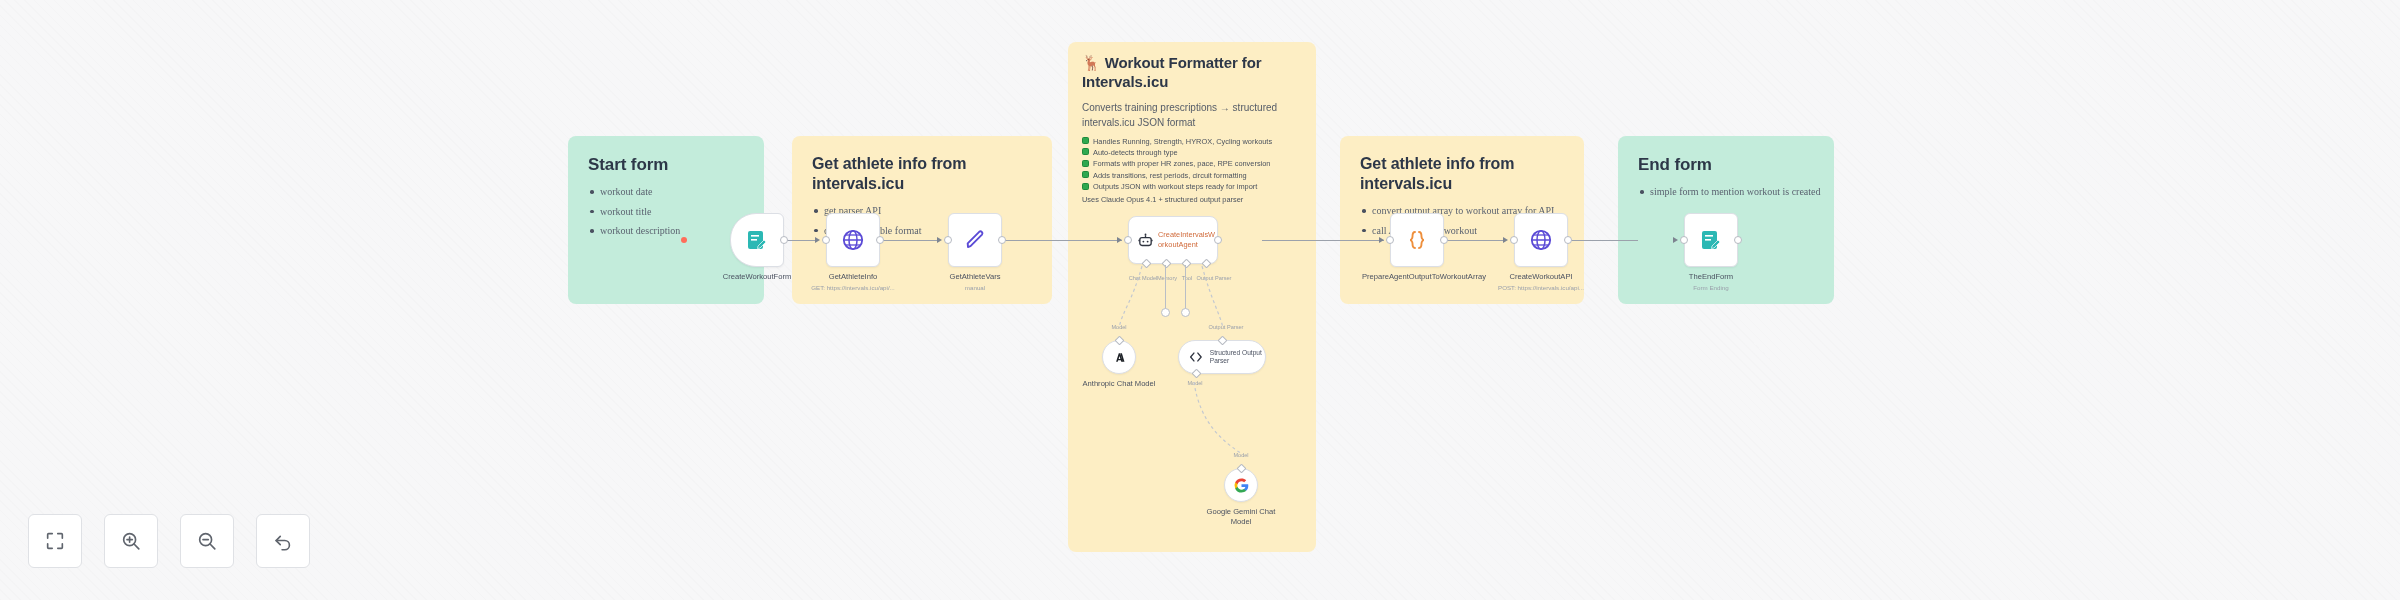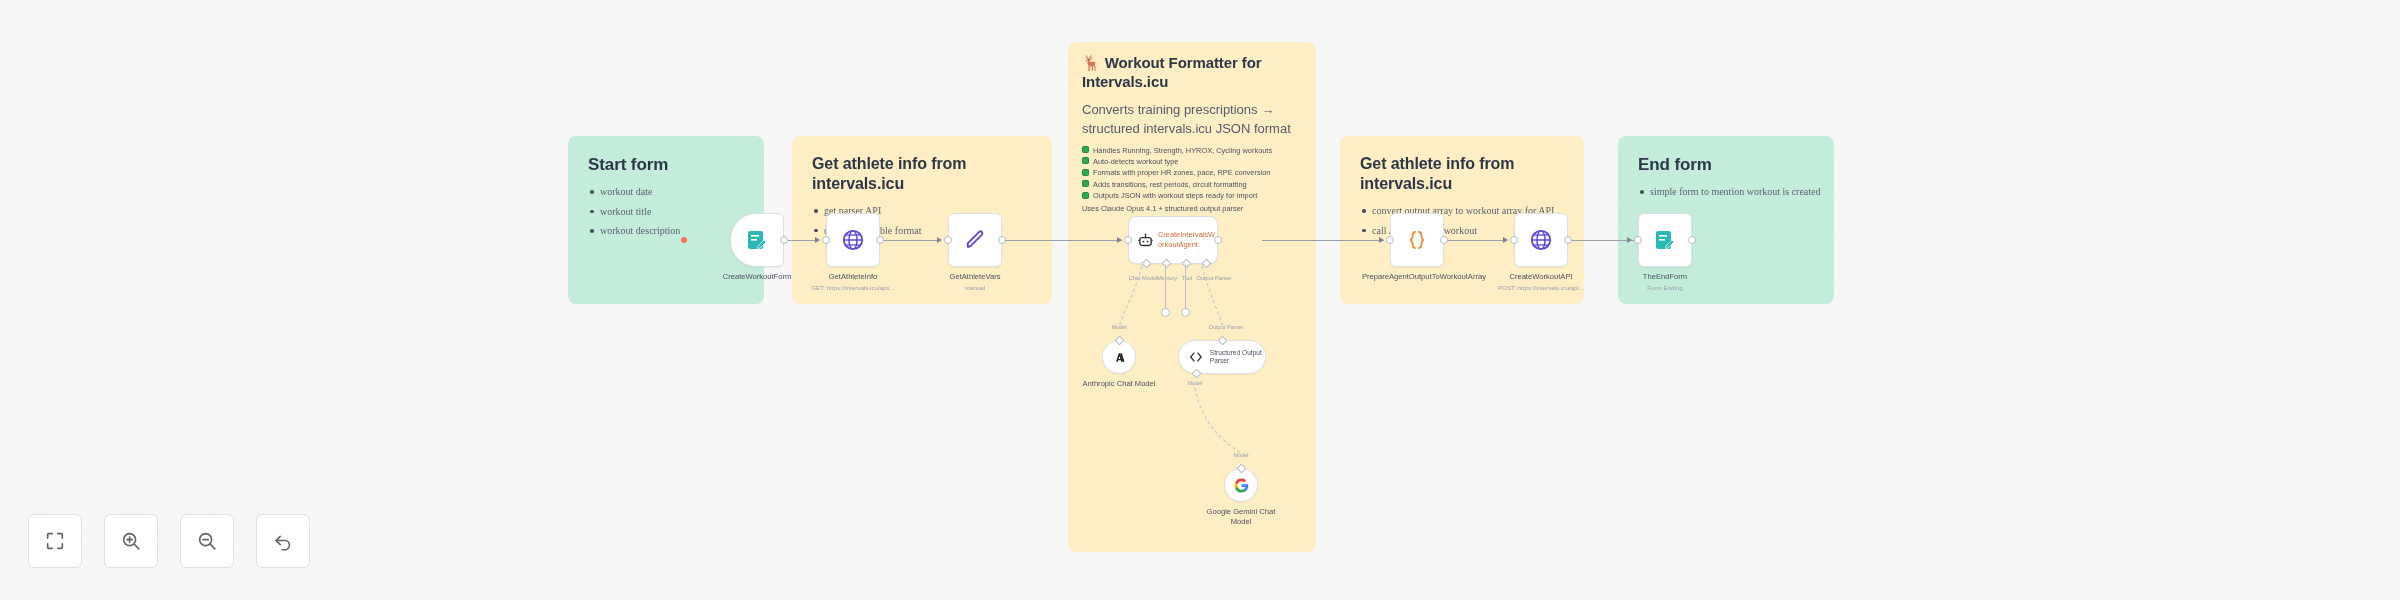--- a/index.html
+++ b/index.html
@@ -54,21 +54,21 @@
   .sticky-list li::before {
     content: "";
     position: absolute;
     left: 2px; top: 5px;
     width: 3.5px; height: 3.5px;
     border-radius: 50%;
     background: #4a5160;
   }
 
   .note-desc {
-    font-size: 13px;
+    font-size: 10px;
     line-height: 1.5;
     color: #555c68;
     margin-bottom: 6px;
     max-width: 210px;
   }
   .check-list { list-style: none; }
   .check-list li {
     position: relative;
     font-size: 7.4px;
     line-height: 1.55;
@@ -275,21 +275,21 @@
   </div>
 
   <div class="sticky orange" style="left:1068px; top:42px; width:248px; height:510px; padding:12px 14px;">
     <div class="sticky-title" style="font-size:15px; margin-bottom:8px;">
       <span>🦌</span>
       <span>Workout Formatter for Intervals.icu</span>
     </div>
     <div class="note-desc">Converts training prescriptions → structured intervals.icu JSON format</div>
     <ul class="check-list">
       <li><span class="cb"></span><span>Handles Running, Strength, HYROX, Cycling workouts</span></li>
-      <li><span class="cb"></span><span>Auto-detects workout type</span></li>
+      <li><span class="cb"></span><span>Auto-detects through type</span></li>
       <li><span class="cb"></span><span>Formats with proper HR zones, pace, RPE conversion</span></li>
       <li><span class="cb"></span><span>Adds transitions, rest periods, circuit formatting</span></li>
       <li><span class="cb"></span><span>Outputs JSON with workout steps ready for import</span></li>
     </ul>
     <div class="note-footer">Uses Claude Opus 4.1 + structured output parser</div>
   </div>
 
   <div class="sticky orange" style="left:1340px; top:136px; width:244px; height:168px;">
     <div class="sticky-title small">Get athlete info from intervals.icu</div>
     <ul class="sticky-list">
@@ -445,21 +445,21 @@
       <line x1="4.2" y1="7" x2="19.8" y2="7" stroke="#5b4bd6" stroke-width="1.3"></line>
       <line x1="4.2" y1="17" x2="19.8" y2="17" stroke="#5b4bd6" stroke-width="1.3"></line>
     </svg>
     <div class="arrow-in"></div>
     <div class="port in"></div>
     <div class="port out"></div>
     <div class="node-label">CreateWorkoutAPI</div>
     <div class="node-sub">POST: https://intervals.icu/api...</div>
   </div>
 
-  <div class="node" style="left:1638px; top:213px;">
+  <div class="node" style="left:1684px; top:213px;">
     <svg viewBox="0 0 24 24" width="24" height="24">
       <rect x="3" y="3" width="15" height="18" rx="2" fill="#2bb8b4"></rect>
       <rect x="6" y="7" width="8" height="1.6" fill="#fff"></rect>
       <rect x="6" y="11" width="6" height="1.6" fill="#fff"></rect>
       <path d="M13 18 l6-6 2 2 -6 6 -2.5 0.5z" fill="#2bb8b4" stroke="#fff" stroke-width="0.7"></path>
     </svg>
     <div class="arrow-in"></div>
     <div class="port in"></div>
     <div class="port out"></div>
     <div class="node-label">TheEndForm</div>

